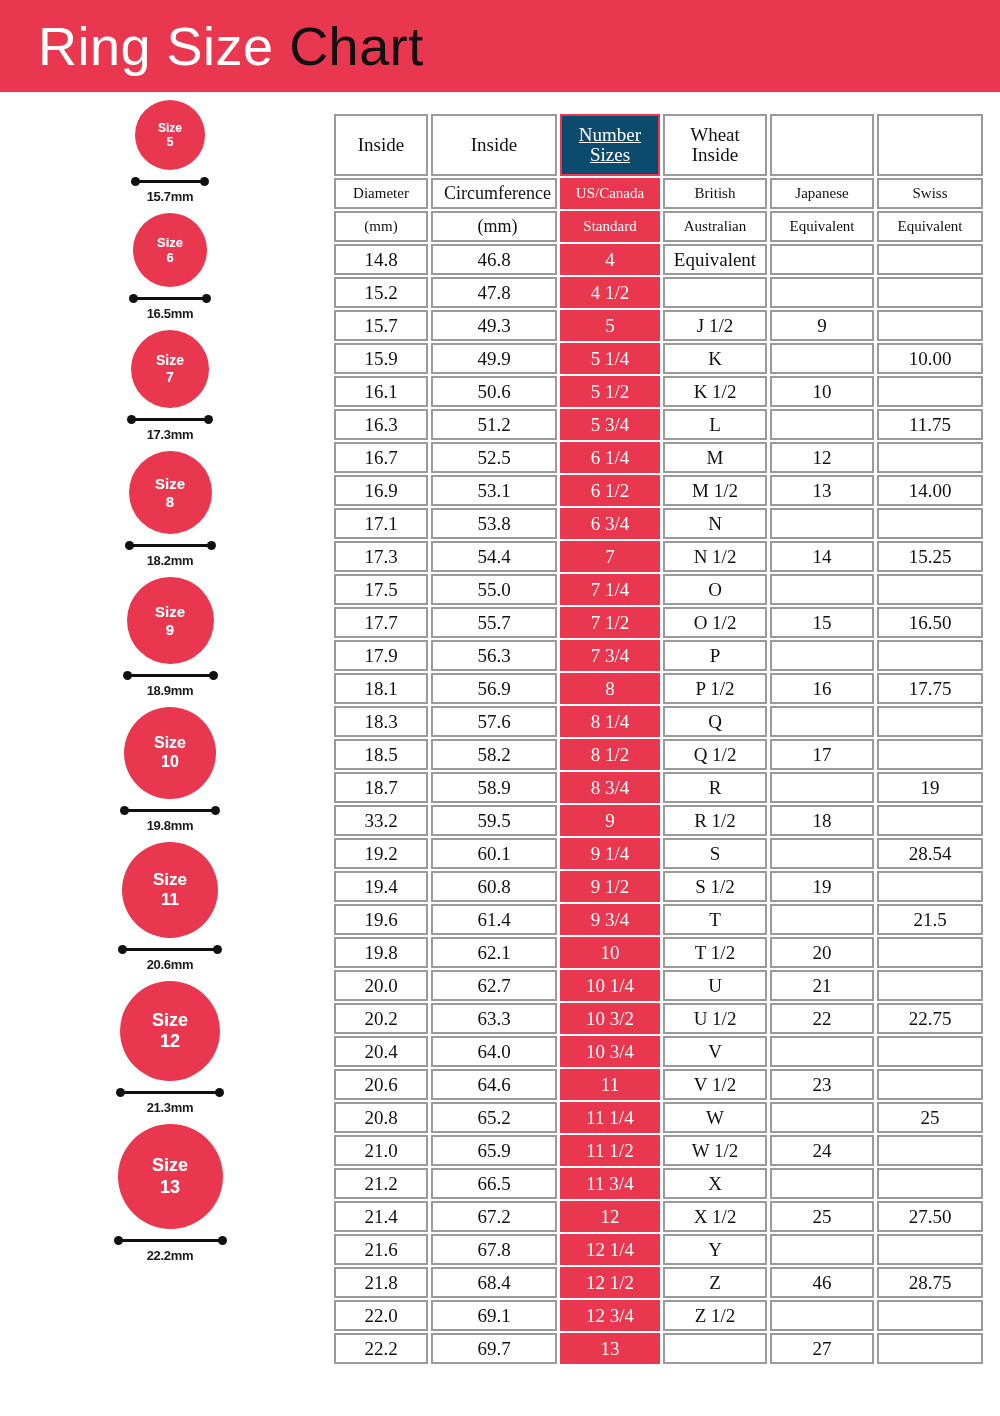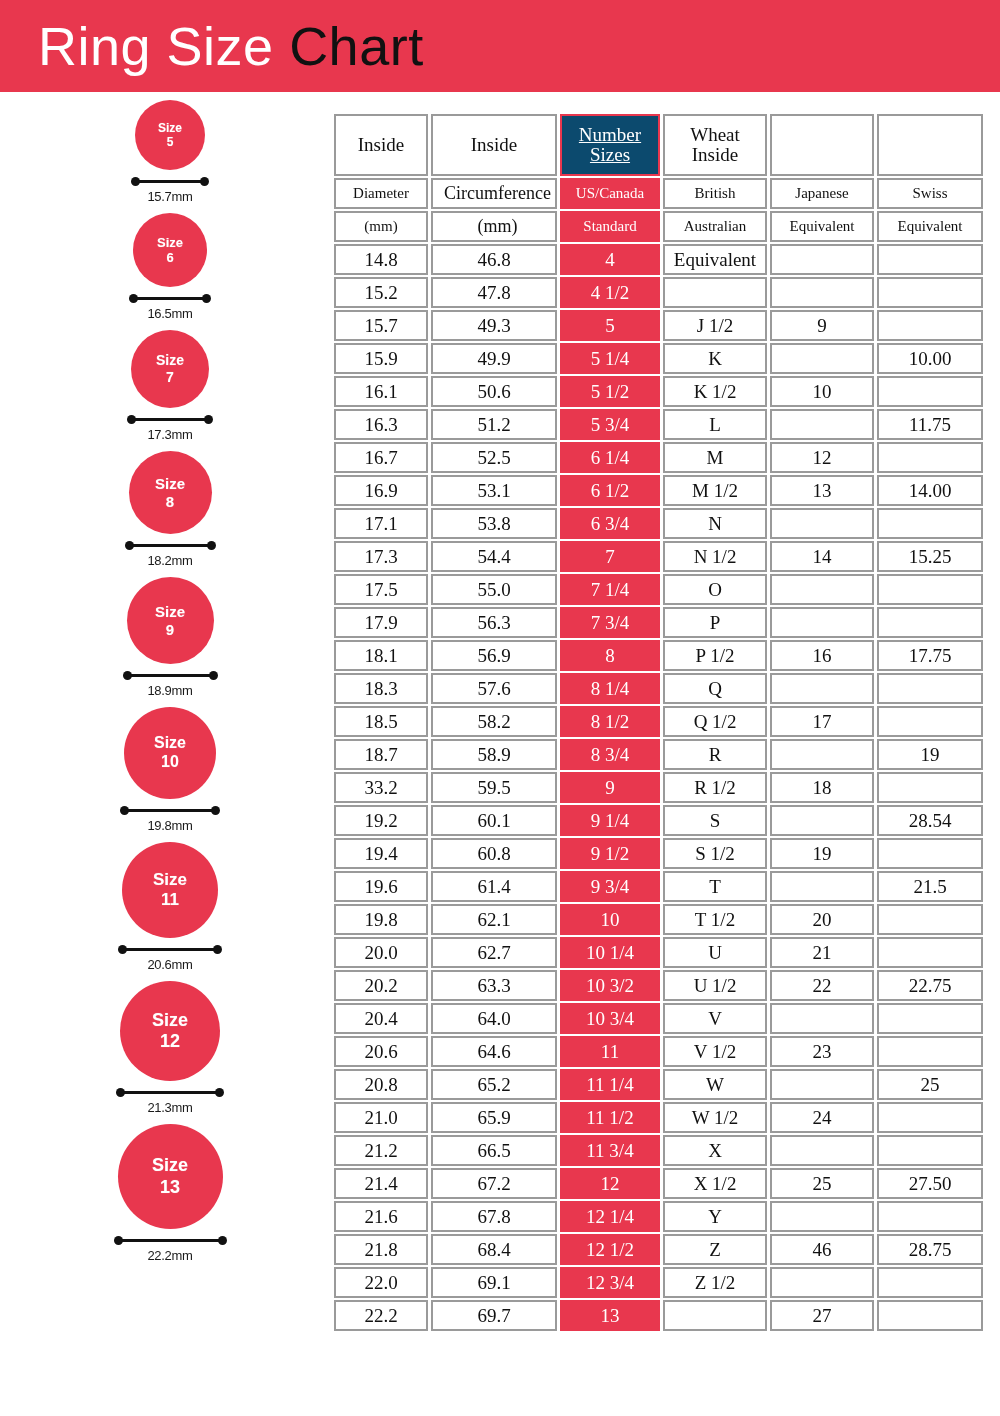--- a/index.html
+++ b/index.html
@@ -84,21 +84,21 @@
     border-radius: 50%;
     background: #111111;
     top: 0;
   }
   .measure .dot.l { left: -4px; }
   .measure .dot.r { right: -4px; }
   .measure-label {
     margin-top: 3px;
     font-family: "Liberation Sans", sans-serif;
     font-size: 13px;
-    font-weight: normal;
+    font-weight: bold;
     color: #1a1a1a;
     letter-spacing: -0.3px;
   }
 
   
   #table-wrap {
     position: absolute;
     left: 331px; top: 112px;
     width: 646px;
   }
@@ -394,20 +394,28 @@
           </tr>
           <tr>
             <td>17.5</td>
             <td>55.0</td>
             <td class="red">7 1/4</td>
             <td>O</td>
             <td></td>
             <td></td>
           </tr>
           <tr>
+            <td>17.7</td>
+            <td>55.7</td>
+            <td class="red">7 1/2</td>
+            <td>O 1/2</td>
+            <td>15</td>
+            <td>16.50</td>
+          </tr>
+          <tr>
             <td>17.9</td>
             <td>56.3</td>
             <td class="red">7 3/4</td>
             <td>P</td>
             <td></td>
             <td></td>
           </tr>
           <tr>
             <td>18.1</td>
             <td>56.9</td>

